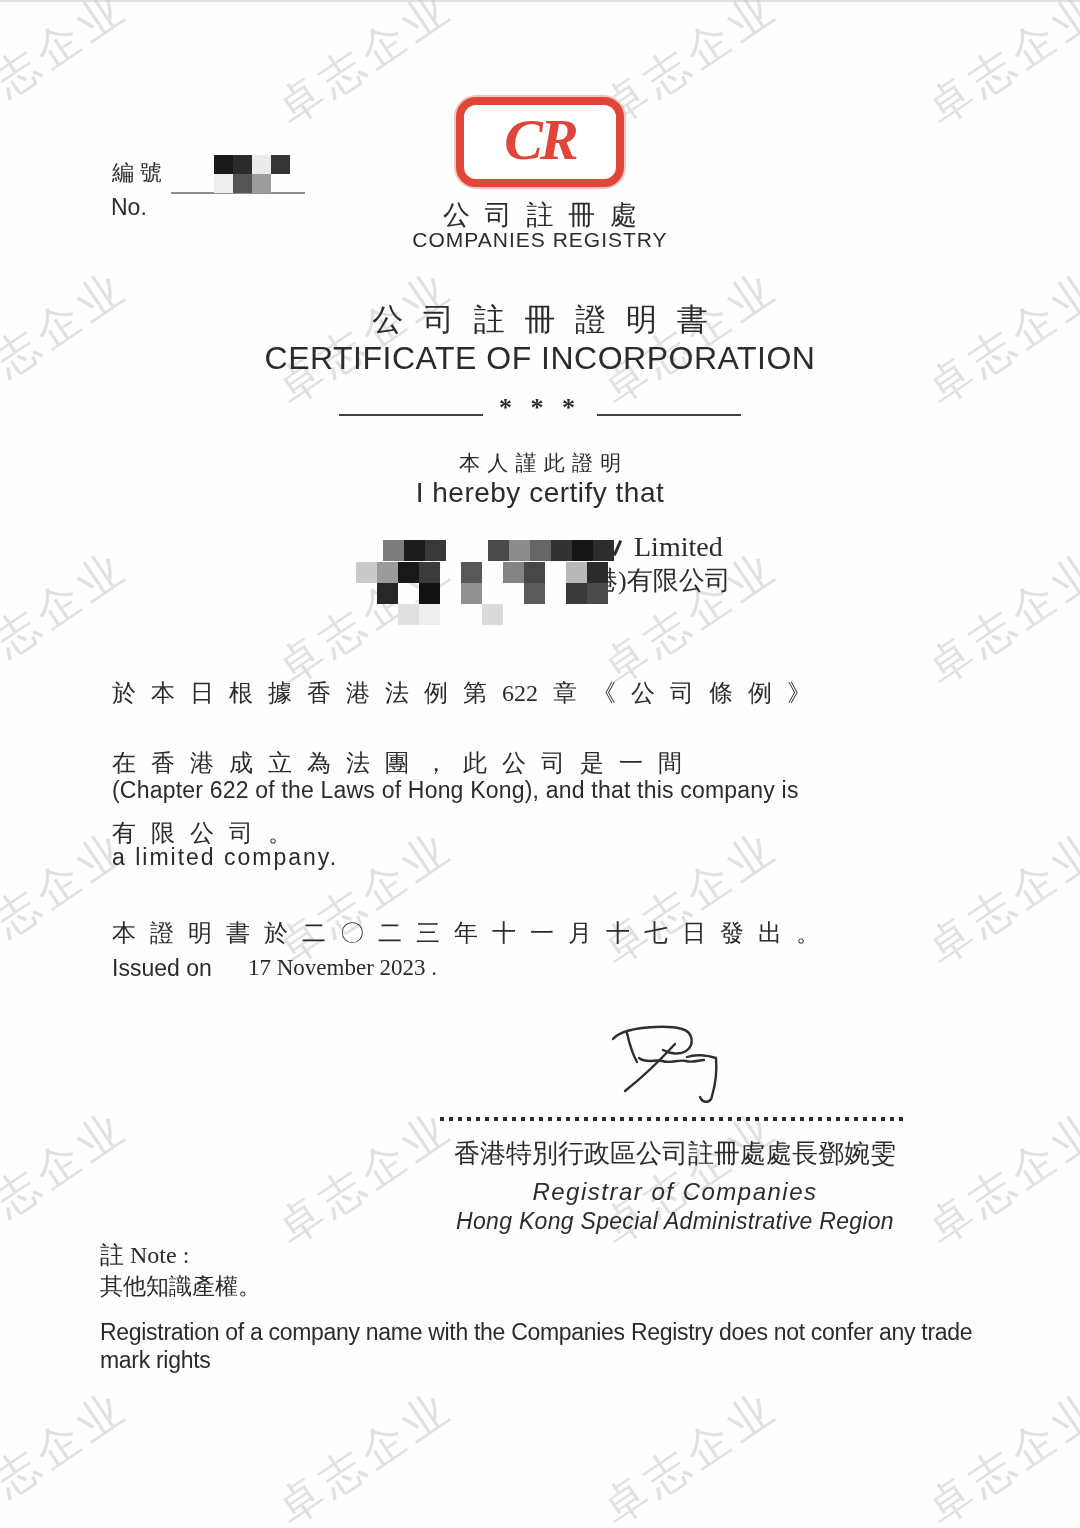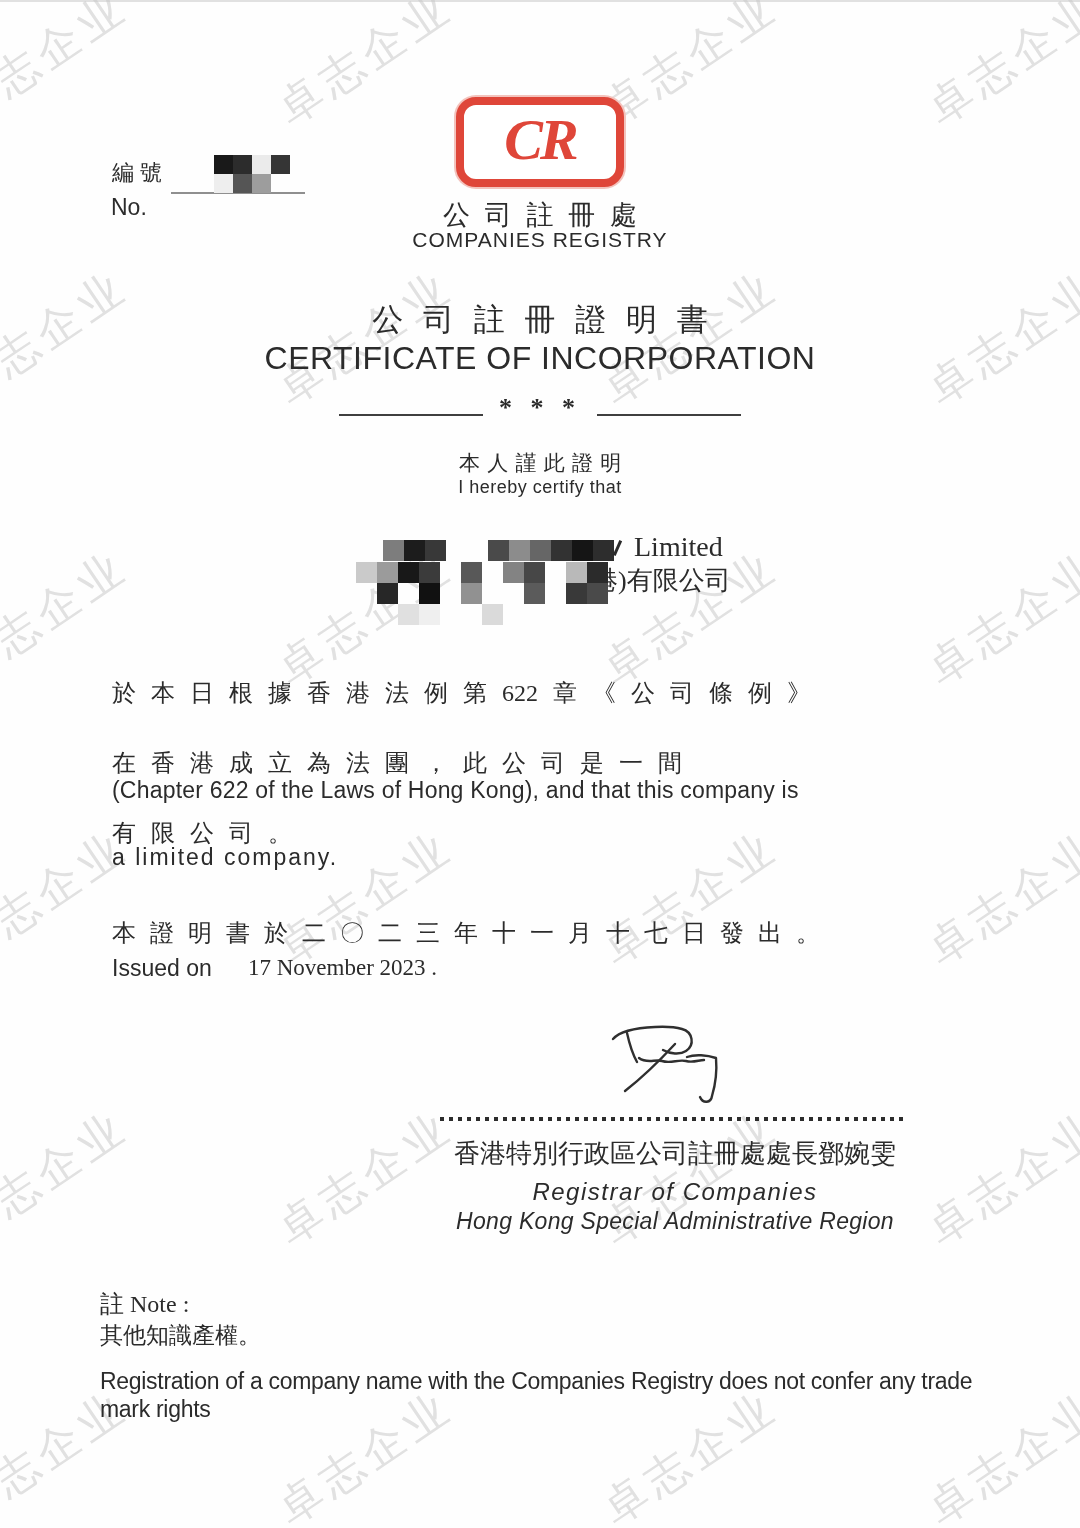--- a/index.html
+++ b/index.html
@@ -47,21 +47,21 @@
   .org-en{top:228px;font-size:21px;letter-spacing:1px;}
 
   
   .title-zh{top:299px;font-size:31px;word-spacing:12px;}
   .title-en{top:340px;font-size:32px;letter-spacing:.5px;}
   .divider{top:400px;display:flex;align-items:center;justify-content:center;left:0;right:0;}
   .div-line{width:144px;height:2px;background:#3f3f3f;}
   .div-stars{font-size:26px;font-weight:bold;margin:0 16px;transform:translateY(-7px);letter-spacing:6px;}
 
   .certify-zh{top:449px;font-size:21px;word-spacing:2px;}
-  .certify-en{top:477px;font-size:18px;letter-spacing:.5px;}
+  .certify-en{top:477px;font-size:28px;letter-spacing:.5px;}
 
   
   .mosaic{display:grid;}
   .mosaic div{width:100%;height:100%;}
   .m-serial{left:214px;top:155px;z-index:2;}
   .m-name1{left:383px;top:540px;z-index:2;}
   .m-name2{left:356px;top:562px;z-index:3;}
   .name-tick{left:616px;top:540px;width:3px;height:16px;background:#2a2a2a;transform:rotate(24deg);z-index:2;}
   .name-en{left:634px;top:531px;font-size:28px;z-index:2;}
   .name-zh{left:592px;top:563px;font-size:26px;z-index:2;white-space:nowrap;}
@@ -79,21 +79,21 @@
 
   .sig-svg{left:583px;top:1012px;z-index:2;}
   .dotted{left:440px;top:1117px;width:468px;height:4px;
     background:repeating-linear-gradient(90deg,#2c2c2c 0 4px,transparent 4px 9px);}
   .sig-block{left:438px;top:1130px;width:474px;text-align:center;}
   .sig-zh{font-size:26px;line-height:32px;margin-top:8px;}
   .sig-name{font-size:23px;margin-top:3px;}
   .sig-t1{font-size:24px;font-style:italic;letter-spacing:1.5px;margin-top:8px;}
   .sig-t2{font-size:23px;font-style:italic;letter-spacing:.3px;margin-top:2px;}
 
-  .note-block{left:100px;top:1288px;width:910px;}
+  .note-block{left:100px;top:1239px;width:910px;}
   .note-label{font-size:24px;}
   .note-zh{font-size:23px;line-height:31px;margin-top:7px;}
   .note-zh2{font-size:23px;line-height:31px;}
   .note-en{font-size:23px;letter-spacing:-.3px;line-height:28px;margin-top:16px;}
 </style>
 </head>
 <body>
 
 <div class="page">
 

